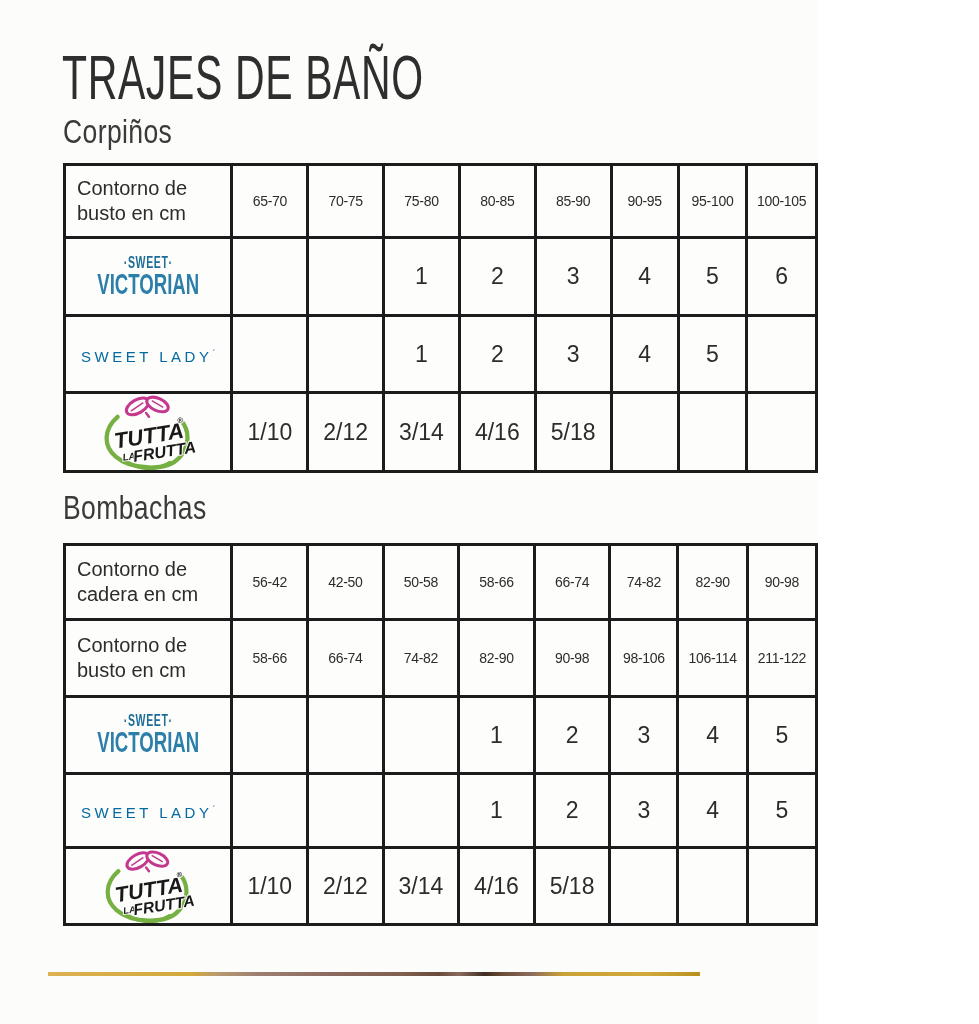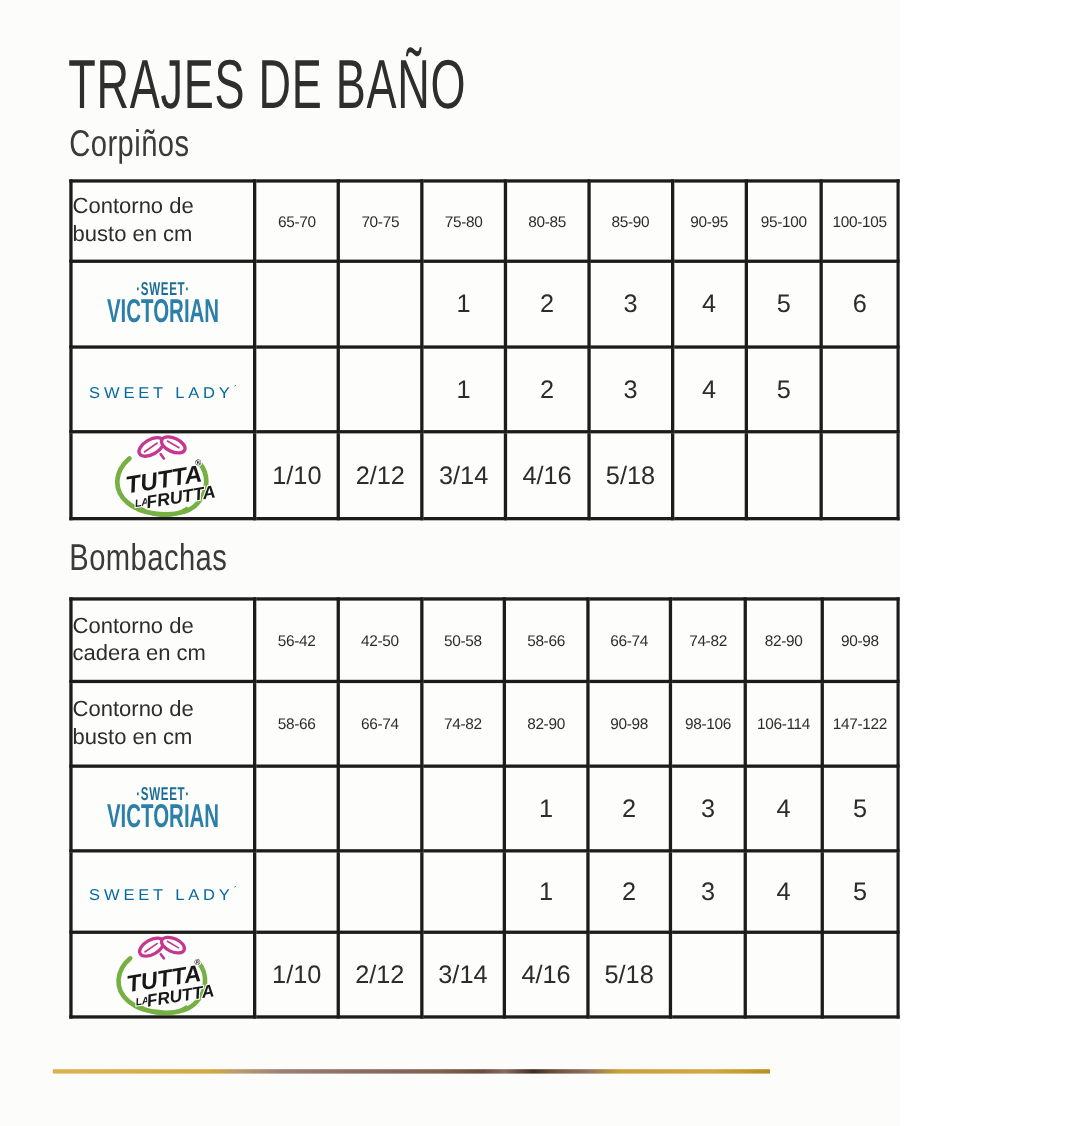--- a/index.html
+++ b/index.html
@@ -25,21 +25,21 @@
     position:absolute;left:63px;border-collapse:collapse;table-layout:fixed;
     background:#fdfdfc;
   }
   #t-corpinos{top:163px;}
   #t-bombachas{top:543px;}
   .size-table td{
     border:3px solid #1c1c1c;text-align:center;vertical-align:middle;
     font-size:23px;color:#2c2c2c;padding:0;overflow:hidden;
   }
   td.range{font-size:14px;letter-spacing:-0.3px;}
-  td.label{text-align:left;font-size:20px;line-height:25px;}
+  td.label{text-align:left;padding-left:11px;font-size:20px;line-height:25px;}
   tr.r73{height:73px}tr.r74{height:74px}tr.r75{height:75px}
   tr.r76{height:76px}tr.r77{height:77px}tr.r78{height:78px}
   
   .sv{display:inline-block;transform:scaleX(0.62);line-height:1;}
   .sv-top{font-size:17px;font-weight:700;color:#1e6d96;letter-spacing:1px;}
   .sv-name{font-size:30px;font-weight:700;color:#2b7fa9;margin-top:-2px;}
   
   .sl{
     display:inline-block;font-size:15px;font-weight:400;color:#0369a1;
     letter-spacing:3.5px;transform:scaleY(0.95);white-space:nowrap;
@@ -190,21 +190,21 @@
         <div>Contorno de</div>
         <div>busto en cm</div>
       </td>
       <td class="range">58-66</td>
       <td class="range">66-74</td>
       <td class="range">74-82</td>
       <td class="range">82-90</td>
       <td class="range">90-98</td>
       <td class="range">98-106</td>
       <td class="range">106-114</td>
-      <td class="range">147-122</td>
+      <td class="range">211-122</td>
     </tr>
     <tr class="r77">
       <td>
         <div class="sv">
           <div class="sv-top">·SWEET·</div>
           <div class="sv-name">VICTORIAN</div>
         </div>
       </td>
       <td></td>
       <td></td>

